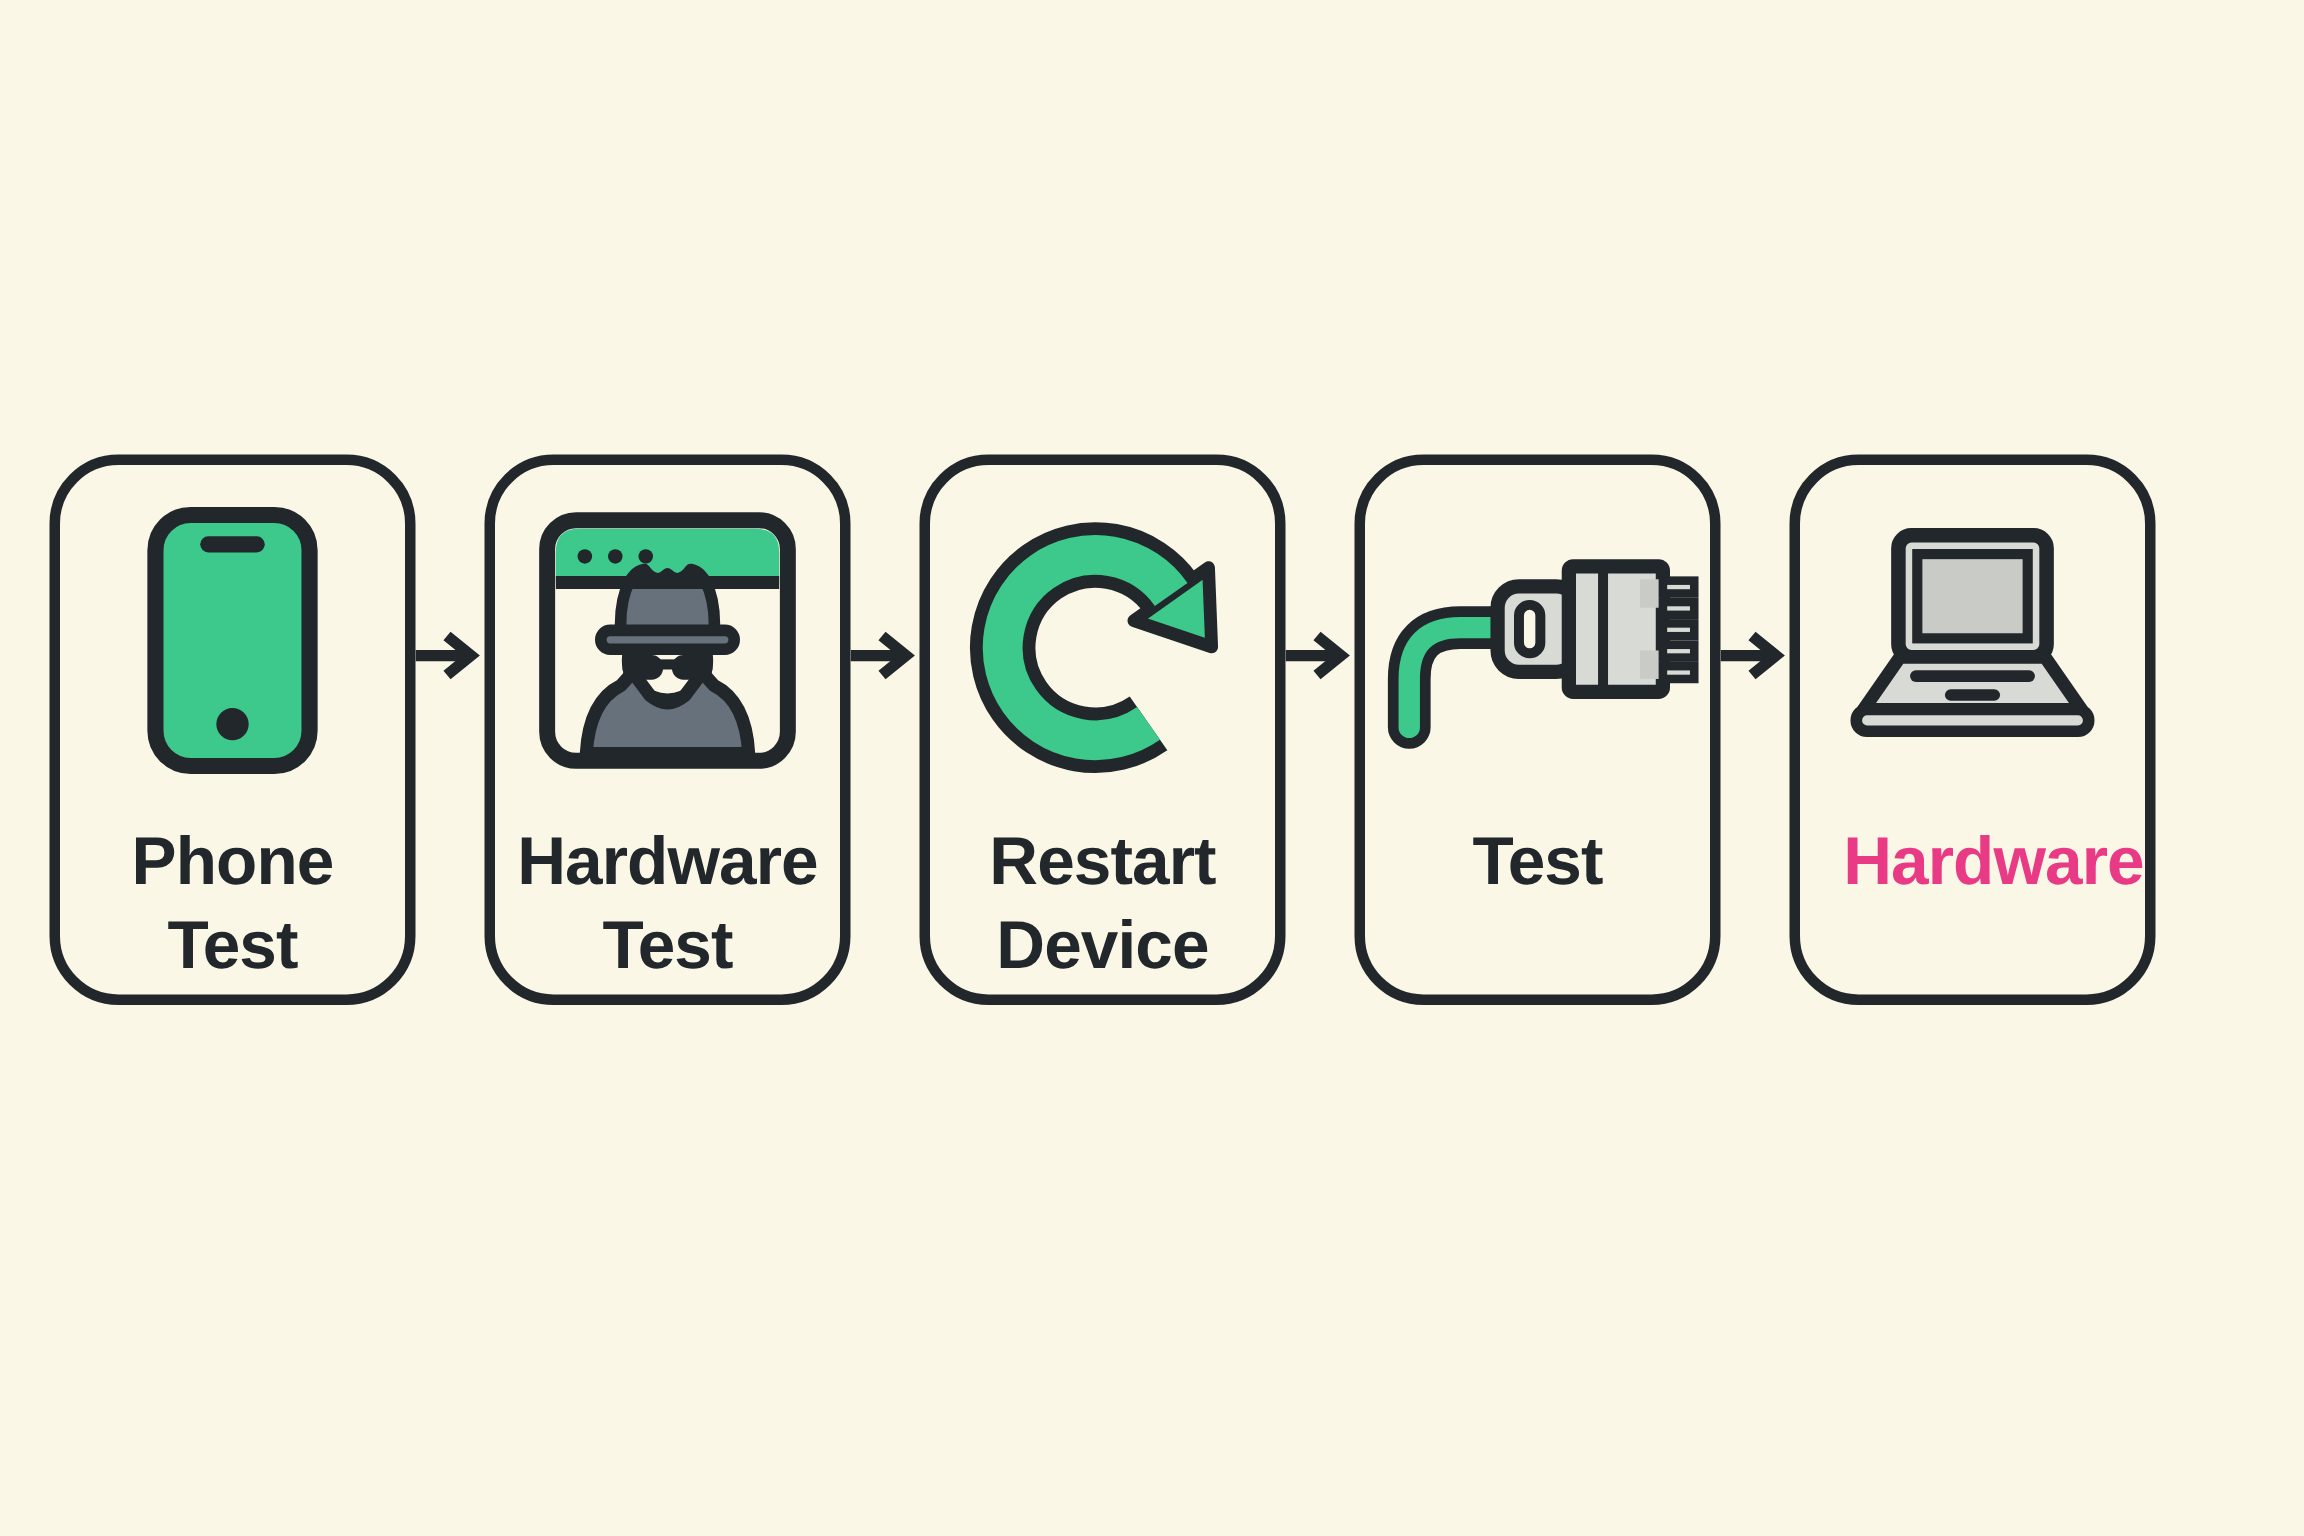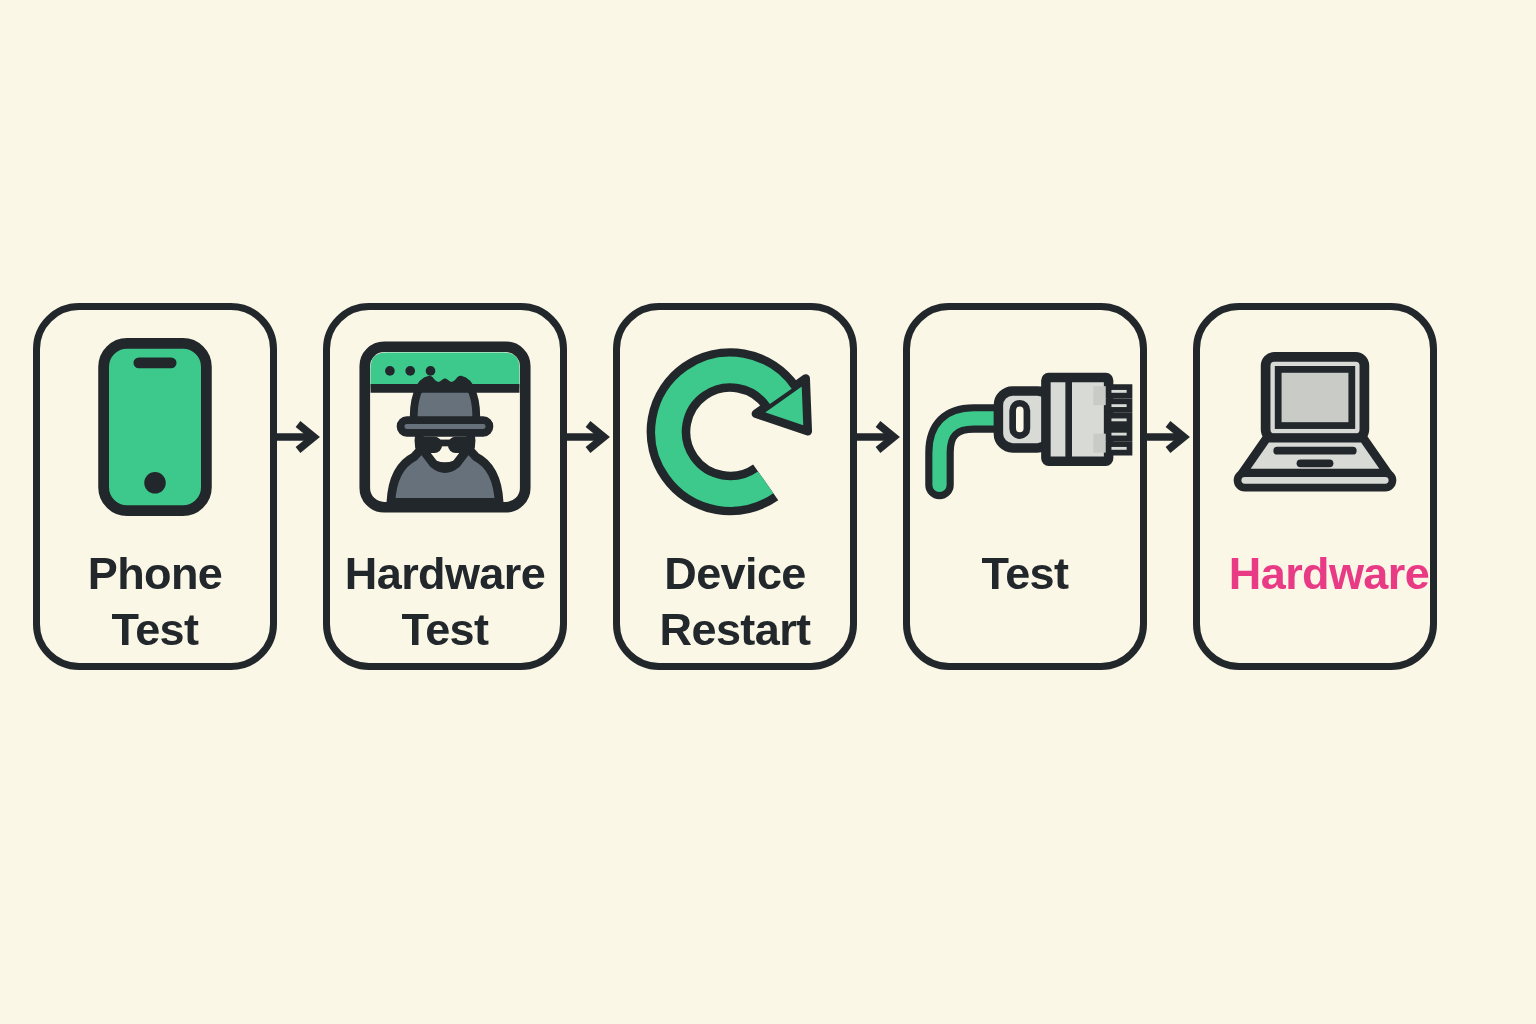--- a/index.html
+++ b/index.html
@@ -112,22 +112,22 @@
 
   <div class="step">
     <div class="icon-wrap">
       <svg width="190" height="190" viewBox="0 0 200 200">
         <path class="fn sd" d="M148.2,67.7 A65,65 0 1 0 132.3,158.2" stroke-width="46"></path>
         <polygon class="fg sd" points="174.4,48.9 176.6,104.5 122.0,86.1" stroke-width="9" stroke-linejoin="round"></polygon>
         <path class="fn sg" d="M148.2,67.7 A65,65 0 1 0 132.3,158.2" stroke-width="28"></path>
       </svg>
     </div>
     <div class="label">
+      <div>Restart</div>
       <div style="color: rgb(34, 39, 44);">Device</div>
-      <div>Restart</div>
     </div>
   </div>
 
   <div class="connector">
     <svg width="46" height="40" viewBox="0 0 46 40">
       <line class="sd" x1="0" y1="20" x2="32" y2="20" stroke-width="7.5"></line>
       <polyline class="fn sd" points="21,7 37,20 21,33" stroke-width="7.5" stroke-linejoin="miter"></polyline>
     </svg>
   </div>
 

